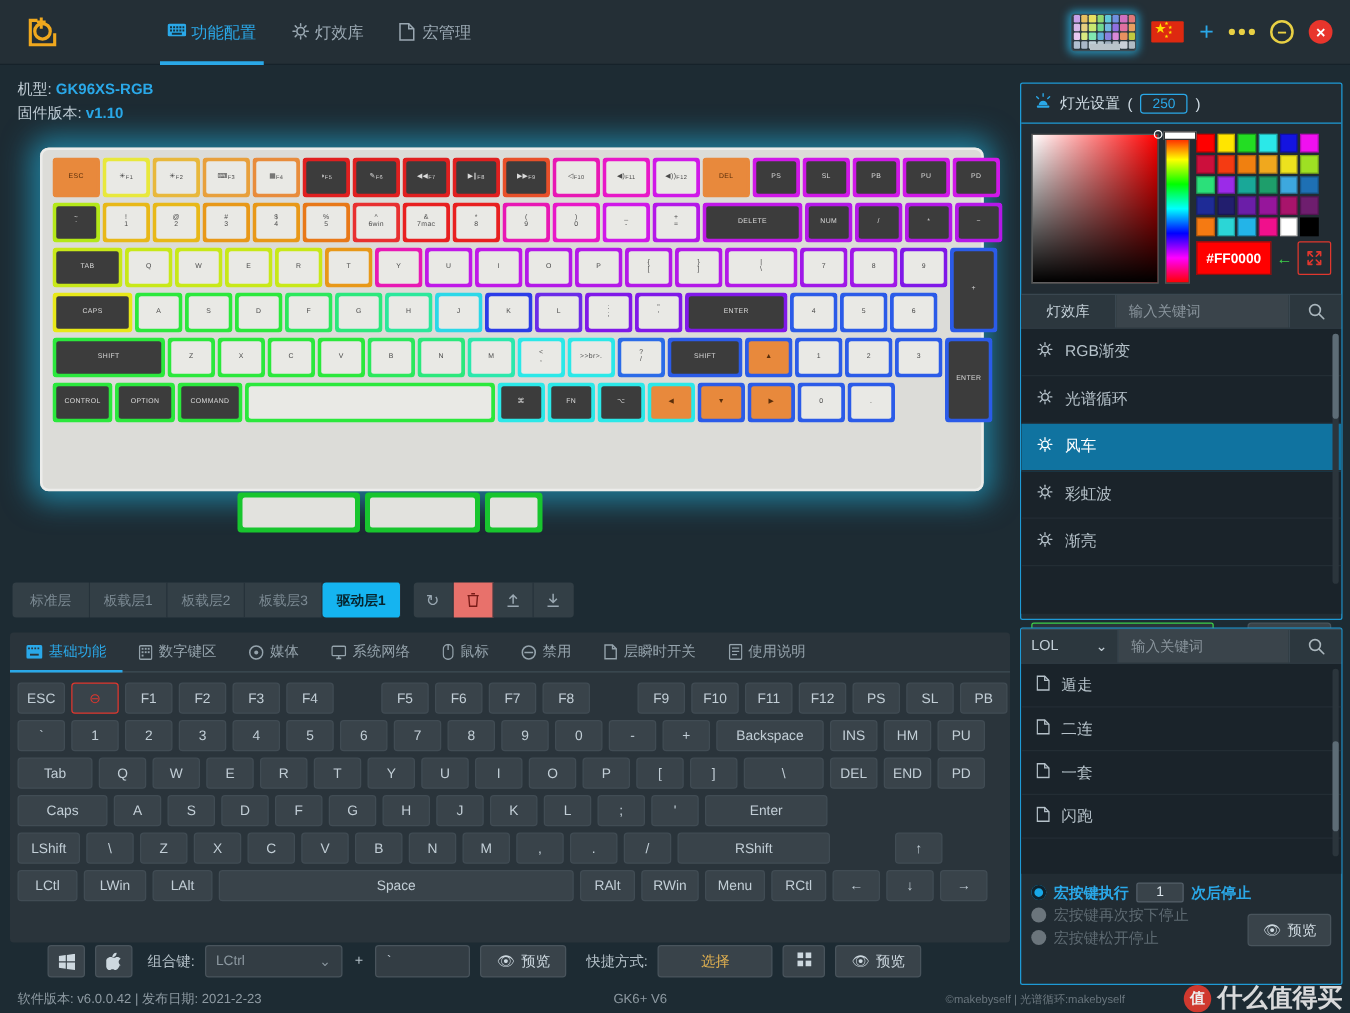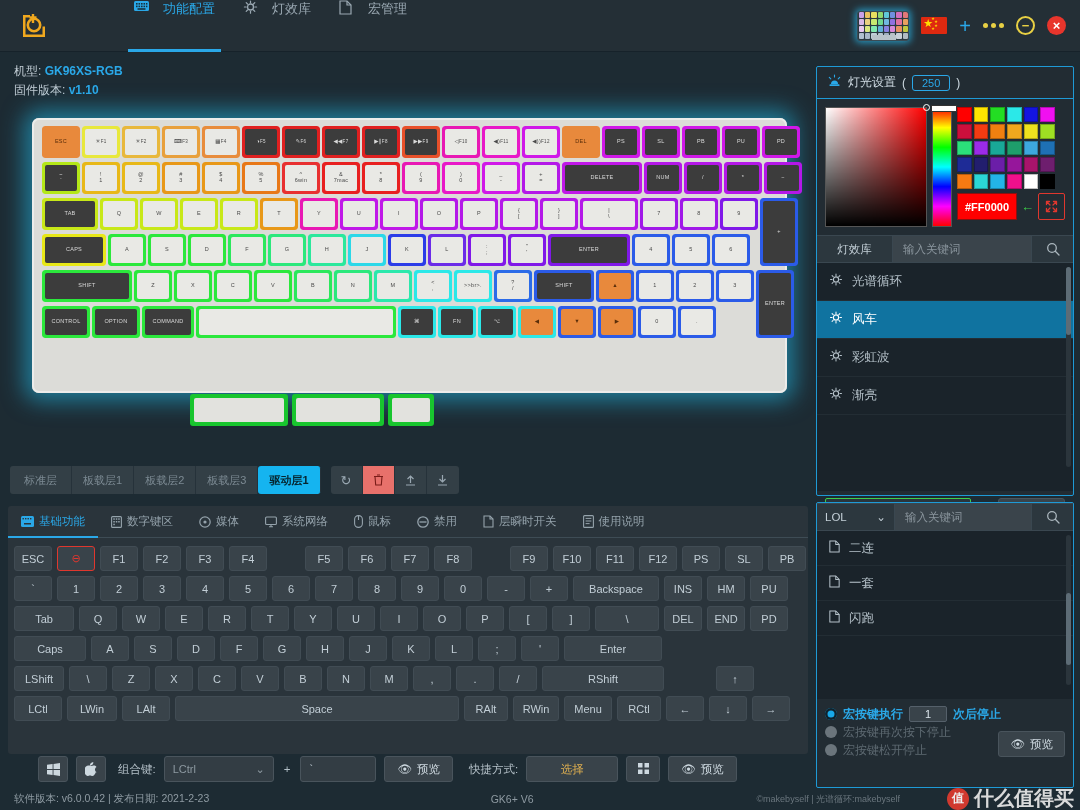--- a/index.html
+++ b/index.html
@@ -15,21 +15,21 @@
   
   .header {
     position:absolute; left:0; top:0; width:1080px; height:52px;
     background:#242f36; display:flex; align-items:center;
     border-bottom:1px solid #16222a;
   }
   .logo { width:52px; display:flex; justify-content:center; align-items:center; margin-left:8px;}
   .logo svg { display:block; }
   .nav { display:flex; align-items:center; height:52px; margin-left:60px; }
   .nav-item {
-    display:flex; gap:14px; height:52px;
+    display:flex; align-items:center; gap:4px; height:52px;
     padding:0 14px; font-size:13px; color:#9aa8b2; cursor:pointer;
     position:relative;
   }
   .nav-item.active { color:#2aa8e8; }
   .nav-item.active::after {
     content:""; position:absolute; left:8px; right:8px; bottom:0; height:3px;
     background:#2aa8e8;
   }
   .nav-ico { width:15px; height:15px; display:inline-block; position:relative; }
   .hdr-right { margin-left:auto; display:flex; align-items:center; gap:12px; padding-right:14px;}
@@ -1209,20 +1209,36 @@
       <div class="srch-btn">
         <svg width="14" height="14" viewBox="0 0 14 14">
             <circle cx="6" cy="6" r="4.3" fill="none" stroke="#aab6bd" stroke-width="1.3"></circle>
             <path d="M9.3 9.3 L13 13" stroke="#aab6bd" stroke-width="1.3" stroke-linecap="round"></path>
           </svg>
       </div>
     </div>
 
     <div class="efflist" id="efflist">
 
+    <div class="effrow">
+          <span><svg width="14" height="14" viewBox="0 0 15 15">
+              <circle cx="7.5" cy="7" r="2.8" fill="none" stroke="currentColor" stroke-width="1.2"></circle>
+              <g stroke="currentColor" stroke-width="1.1" stroke-linecap="round">
+                <path d="M7.5 1.2 v1.7"></path>
+                <path d="M7.5 11.2 v1.7"></path>
+                <path d="M1.6 7 h1.7"></path>
+                <path d="M11.7 7 h1.7"></path>
+                <path d="M3.3 2.8 l1.2 1.2"></path>
+                <path d="M10.5 9.9 l1.2 1.2"></path>
+                <path d="M11.7 2.8 l-1.2 1.2"></path>
+                <path d="M4.5 9.9 l-1.2 1.2"></path>
+              </g>
+            </svg></span>
+          <span>RGB渐变</span>
+        </div>
         <div class="effrow">
           <span><svg width="14" height="14" viewBox="0 0 15 15">
               <circle cx="7.5" cy="7" r="2.8" fill="none" stroke="currentColor" stroke-width="1.2"></circle>
               <g stroke="currentColor" stroke-width="1.1" stroke-linecap="round">
                 <path d="M7.5 1.2 v1.7"></path>
                 <path d="M7.5 11.2 v1.7"></path>
                 <path d="M1.6 7 h1.7"></path>
                 <path d="M11.7 7 h1.7"></path>
                 <path d="M3.3 2.8 l1.2 1.2"></path>
                 <path d="M10.5 9.9 l1.2 1.2"></path>
@@ -1310,20 +1326,27 @@
           </svg>
       </div>
     </div>
 
     <div class="maclist" id="maclist">
         <div class="macrow">
           <span><svg width="11" height="13" viewBox="0 0 13 15">
               <path d="M1 1 h7 l4 4 v9 h-11 Z" fill="none" stroke="currentColor" stroke-width="1.2"></path>
               <path d="M8 1 v4 h4" fill="none" stroke="currentColor" stroke-width="1.2"></path>
             </svg></span>
+          <span>遁走</span>
+        </div>
+        <div class="macrow">
+          <span><svg width="11" height="13" viewBox="0 0 13 15">
+              <path d="M1 1 h7 l4 4 v9 h-11 Z" fill="none" stroke="currentColor" stroke-width="1.2"></path>
+              <path d="M8 1 v4 h4" fill="none" stroke="currentColor" stroke-width="1.2"></path>
+            </svg></span>
           <span>二连</span>
         </div>
         <div class="macrow">
           <span><svg width="11" height="13" viewBox="0 0 13 15">
               <path d="M1 1 h7 l4 4 v9 h-11 Z" fill="none" stroke="currentColor" stroke-width="1.2"></path>
               <path d="M8 1 v4 h4" fill="none" stroke="currentColor" stroke-width="1.2"></path>
             </svg></span>
           <span>一套</span>
         </div>
         <div class="macrow">

